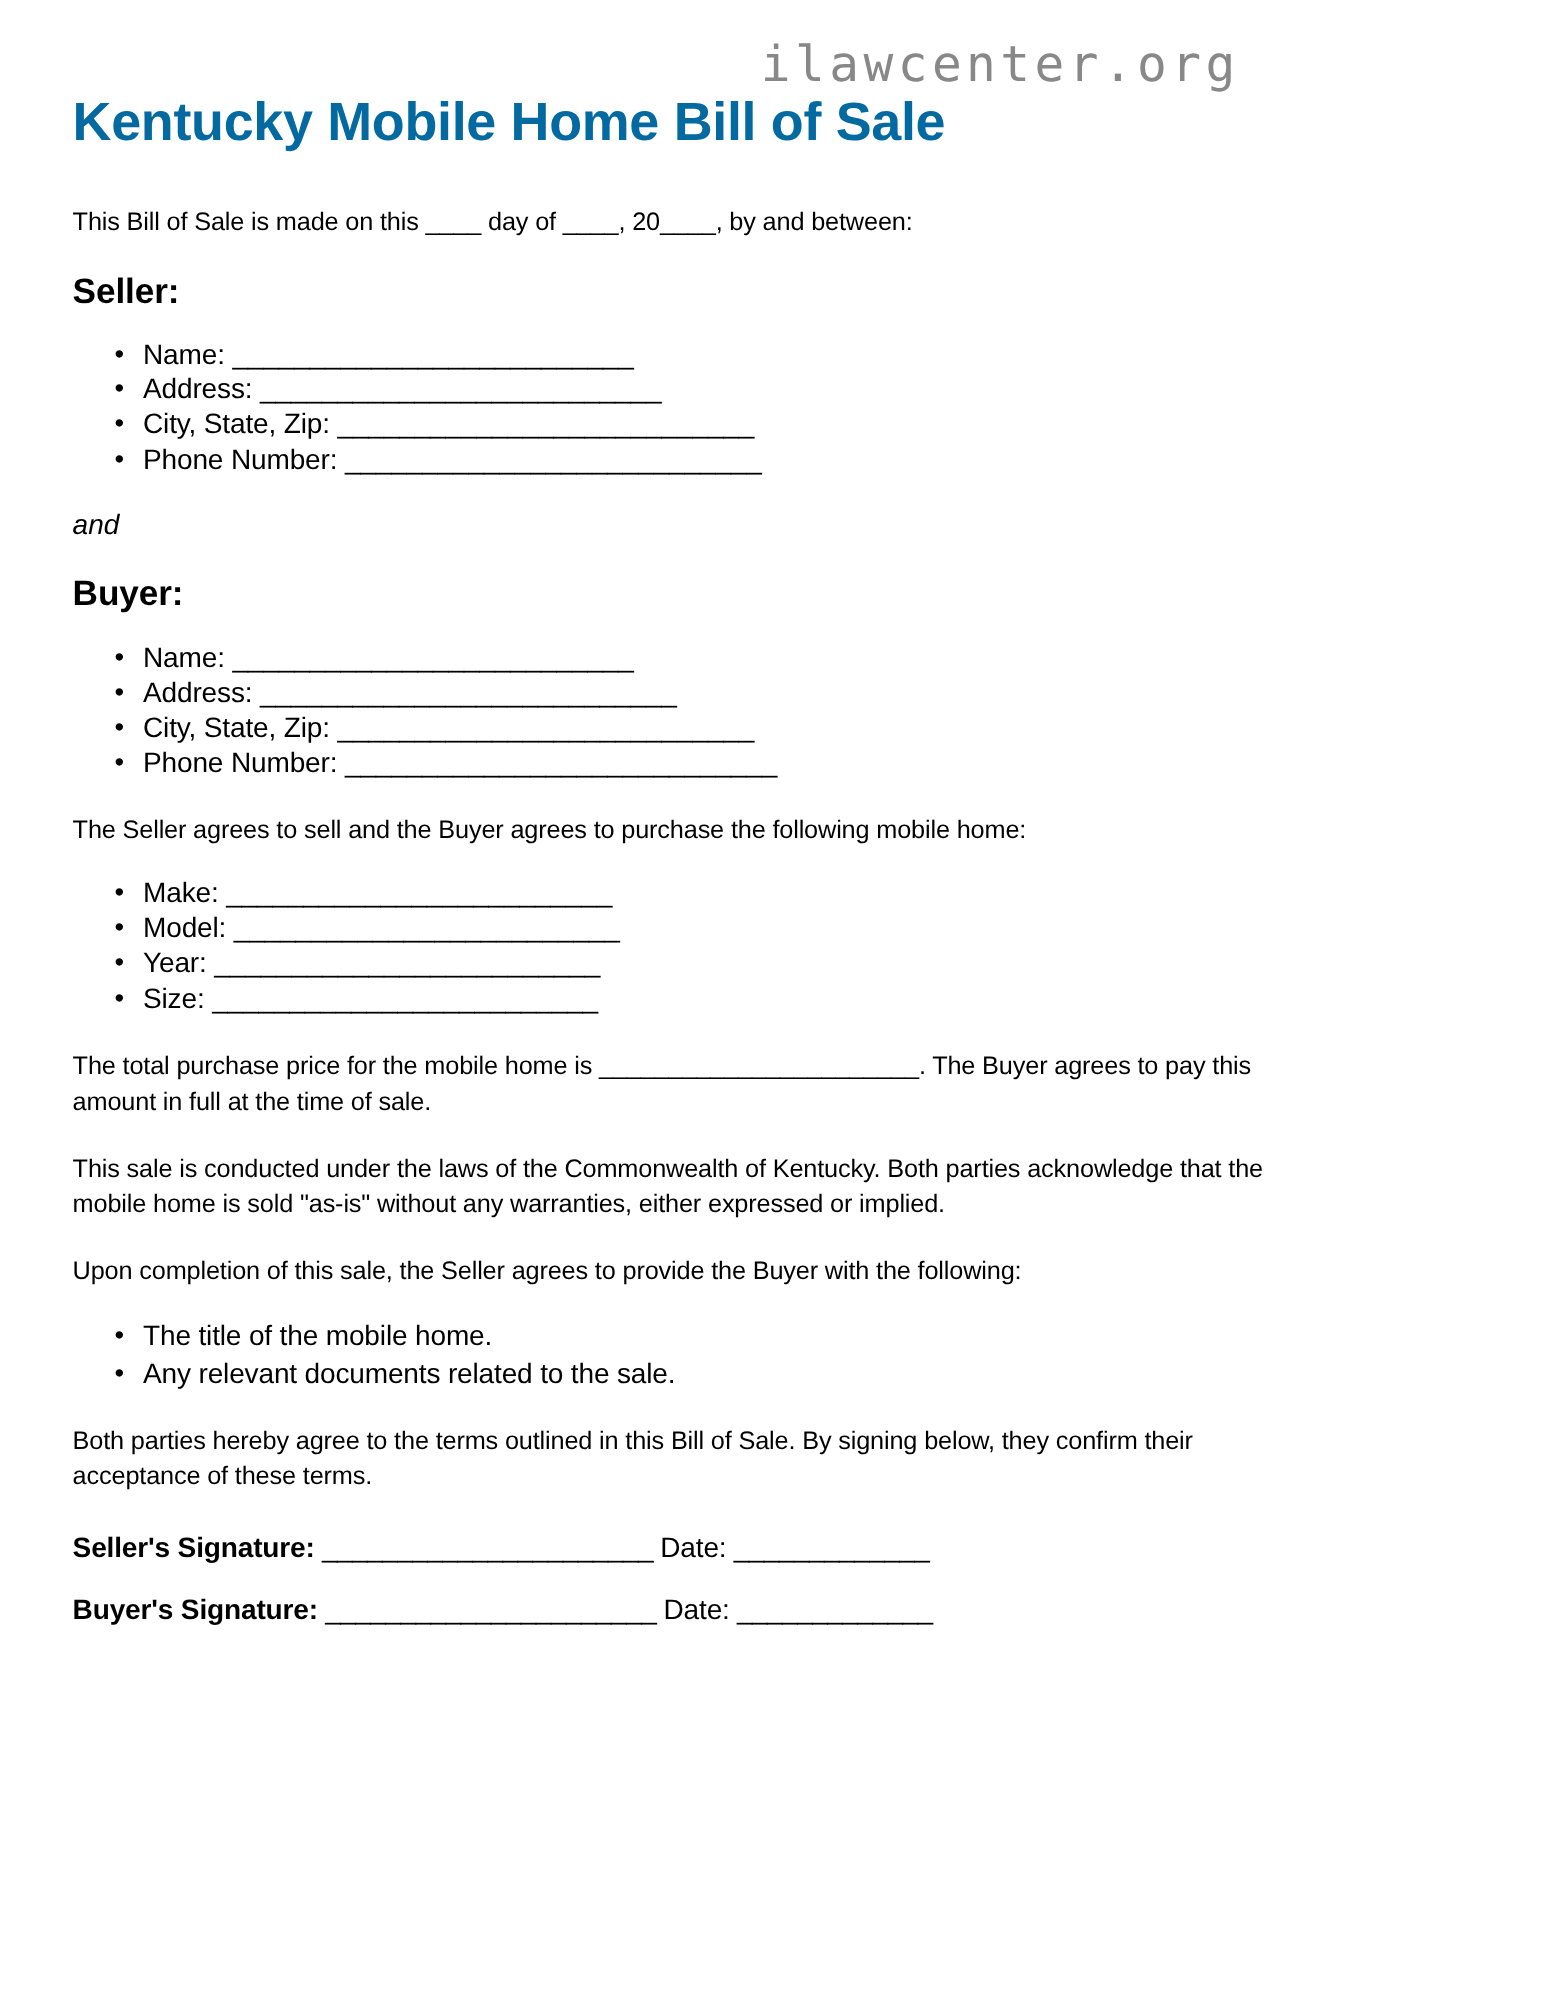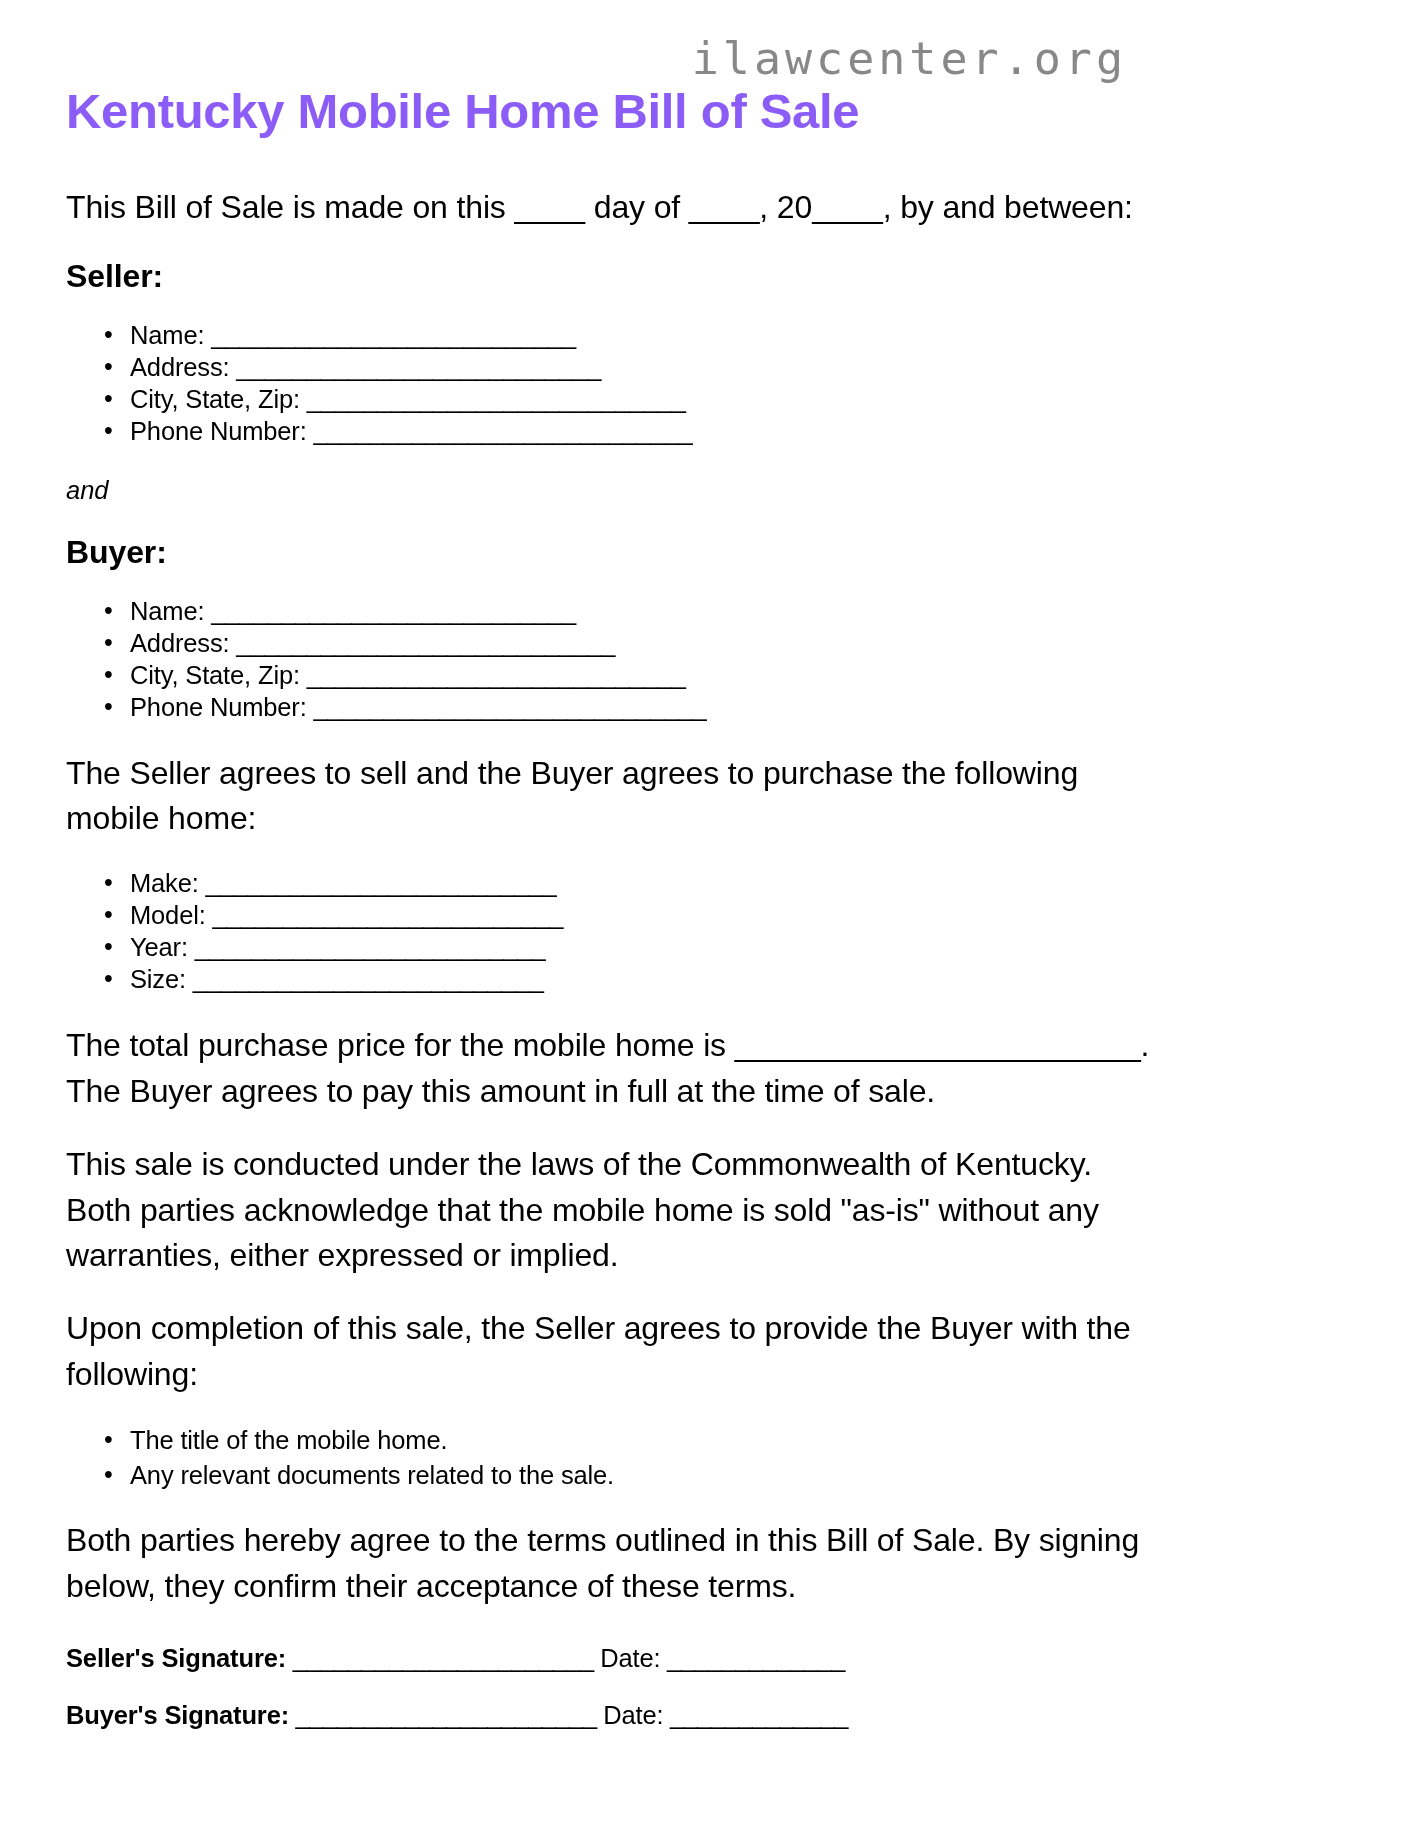--- a/index.html
+++ b/index.html
@@ -37,25 +37,25 @@
     top: 84px;
     width: 1090px;
   }
   h1.doc-title {
     font-size: 49px;
     font-weight: bold;
     font-family: "Liberation Sans Narrow", "Liberation Sans", "DejaVu Sans Condensed", sans-serif;
     letter-spacing: -0.3px;
     margin: 0 0 46px 0;
     line-height: 1.12;
-    color: #8b5cf6;
+    color: #0369a1;
     white-space: nowrap;
   }
   p.para {
-    font-size: 32px;
+    font-size: 23px;
     line-height: 1.42;
     margin: 0 0 28px 0;
     color: #000;
     letter-spacing: -0.15px;
   }
   .role-head {
     font-size: 32px;
     font-weight: bold;
     margin: 0 0 26px 0;
     letter-spacing: -0.1px;

